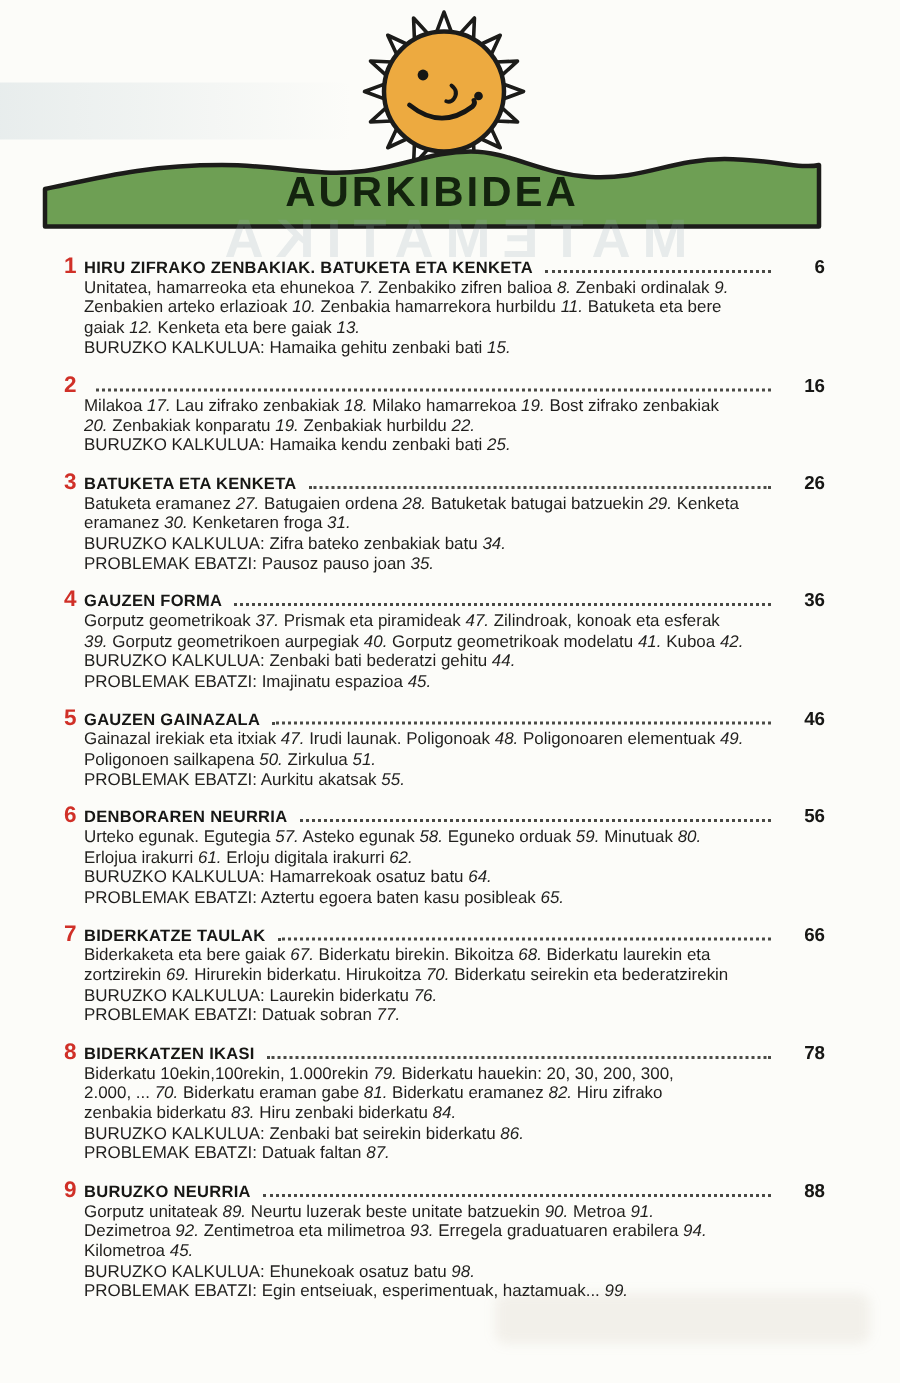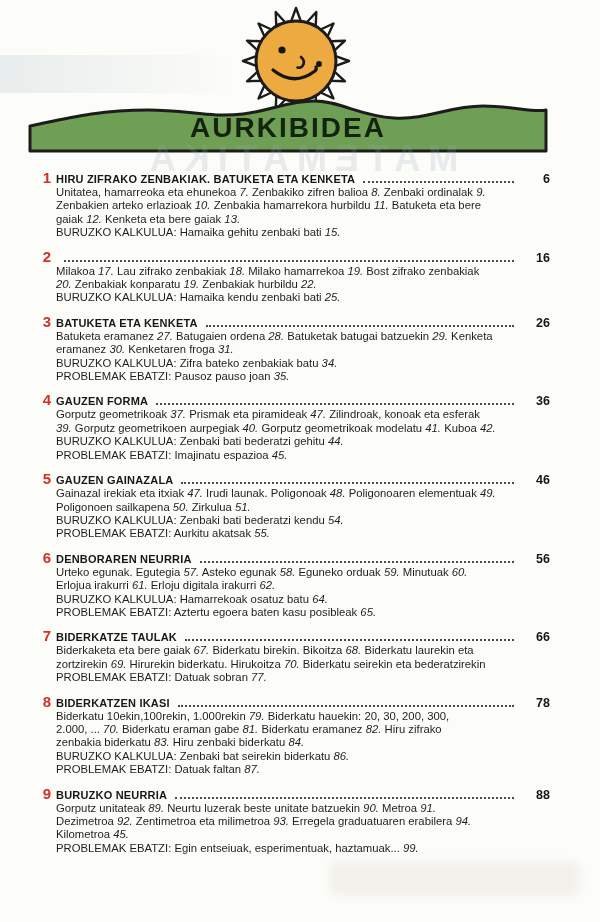--- a/index.html
+++ b/index.html
@@ -161,50 +161,50 @@
     <div class="toc-section">
       <div class="head-row">
         <span class="sec-num">5</span>
         <span class="sec-title">GAUZEN GAINAZALA</span>
         <span class="leader"></span>
         <span class="sec-page">46</span>
       </div>
       <div class="sec-body">
           <div class="body-line">Gainazal irekiak eta itxiak <i>47.</i> Irudi launak. Poligonoak <i>48.</i> Poligonoaren elementuak <i>49.</i></div>
           <div class="body-line">Poligonoen sailkapena <i>50.</i> Zirkulua <i>51.</i></div>
-          <div class="body-line">BURUZKO KALKULUA: Zenbaki bati bederatzi kendu <i>54.</i></div>
           <div class="body-line">PROBLEMAK EBATZI: Aurkitu akatsak <i>55.</i></div>
         </div>
     </div>
 
     <div class="toc-section">
       <div class="head-row">
         <span class="sec-num">6</span>
         <span class="sec-title">DENBORAREN NEURRIA</span>
         <span class="leader"></span>
         <span class="sec-page">56</span>
       </div>
       <div class="sec-body">
-          <div class="body-line">Urteko egunak. Egutegia <i>57.</i> Asteko egunak <i>58.</i> Eguneko orduak <i>59.</i> Minutuak <i>60.</i></div>
+          <div class="body-line">Urteko egunak. Egutegia <i>57.</i> Asteko egunak <i>58.</i> Eguneko orduak <i>59.</i> Minutuak <i>80.</i></div>
           <div class="body-line">Erlojua irakurri <i>61.</i> Erloju digitala irakurri <i>62.</i></div>
           <div class="body-line">BURUZKO KALKULUA:  Hamarrekoak osatuz batu <i>64.</i></div>
           <div class="body-line">PROBLEMAK EBATZI: Aztertu egoera baten kasu posibleak <i>65.</i></div>
         </div>
     </div>
 
     <div class="toc-section">
       <div class="head-row">
         <span class="sec-num">7</span>
         <span class="sec-title">BIDERKATZE TAULAK</span>
         <span class="leader"></span>
         <span class="sec-page">66</span>
       </div>
       <div class="sec-body">
           <div class="body-line">Biderkaketa eta bere gaiak <i>67.</i> Biderkatu birekin. Bikoitza <i>68.</i> Biderkatu laurekin eta</div>
           <div class="body-line">zortzirekin <i>69.</i> Hirurekin biderkatu. Hirukoitza <i>70.</i> Biderkatu seirekin eta bederatzirekin</div>
+          <div class="body-line">BURUZKO KALKULUA:  Laurekin biderkatu <i>76.</i></div>
           <div class="body-line">PROBLEMAK EBATZI: Datuak sobran <i>77.</i></div>
         </div>
     </div>
 
     <div class="toc-section">
       <div class="head-row">
         <span class="sec-num">8</span>
         <span class="sec-title">BIDERKATZEN IKASI</span>
         <span class="leader"></span>
         <span class="sec-page">78</span>
@@ -222,18 +222,19 @@
       <div class="head-row">
         <span class="sec-num">9</span>
         <span class="sec-title">BURUZKO NEURRIA</span>
         <span class="leader"></span>
         <span class="sec-page">88</span>
       </div>
       <div class="sec-body">
           <div class="body-line">Gorputz unitateak <i>89.</i> Neurtu luzerak beste unitate batzuekin <i>90.</i> Metroa <i>91.</i></div>
           <div class="body-line">Dezimetroa <i>92.</i> Zentimetroa eta milimetroa <i>93.</i> Erregela graduatuaren erabilera <i>94.</i></div>
           <div class="body-line">Kilometroa <i>45.</i></div>
+          <div class="body-line">BURUZKO KALKULUA: Ehunekoak osatuz batu <i>98.</i></div>
           <div class="body-line">PROBLEMAK EBATZI: Egin entseiuak, esperimentuak, haztamuak... <i>99.</i></div>
         </div>
     </div>
   </div>
 
 </div>
 
 </body></html>

